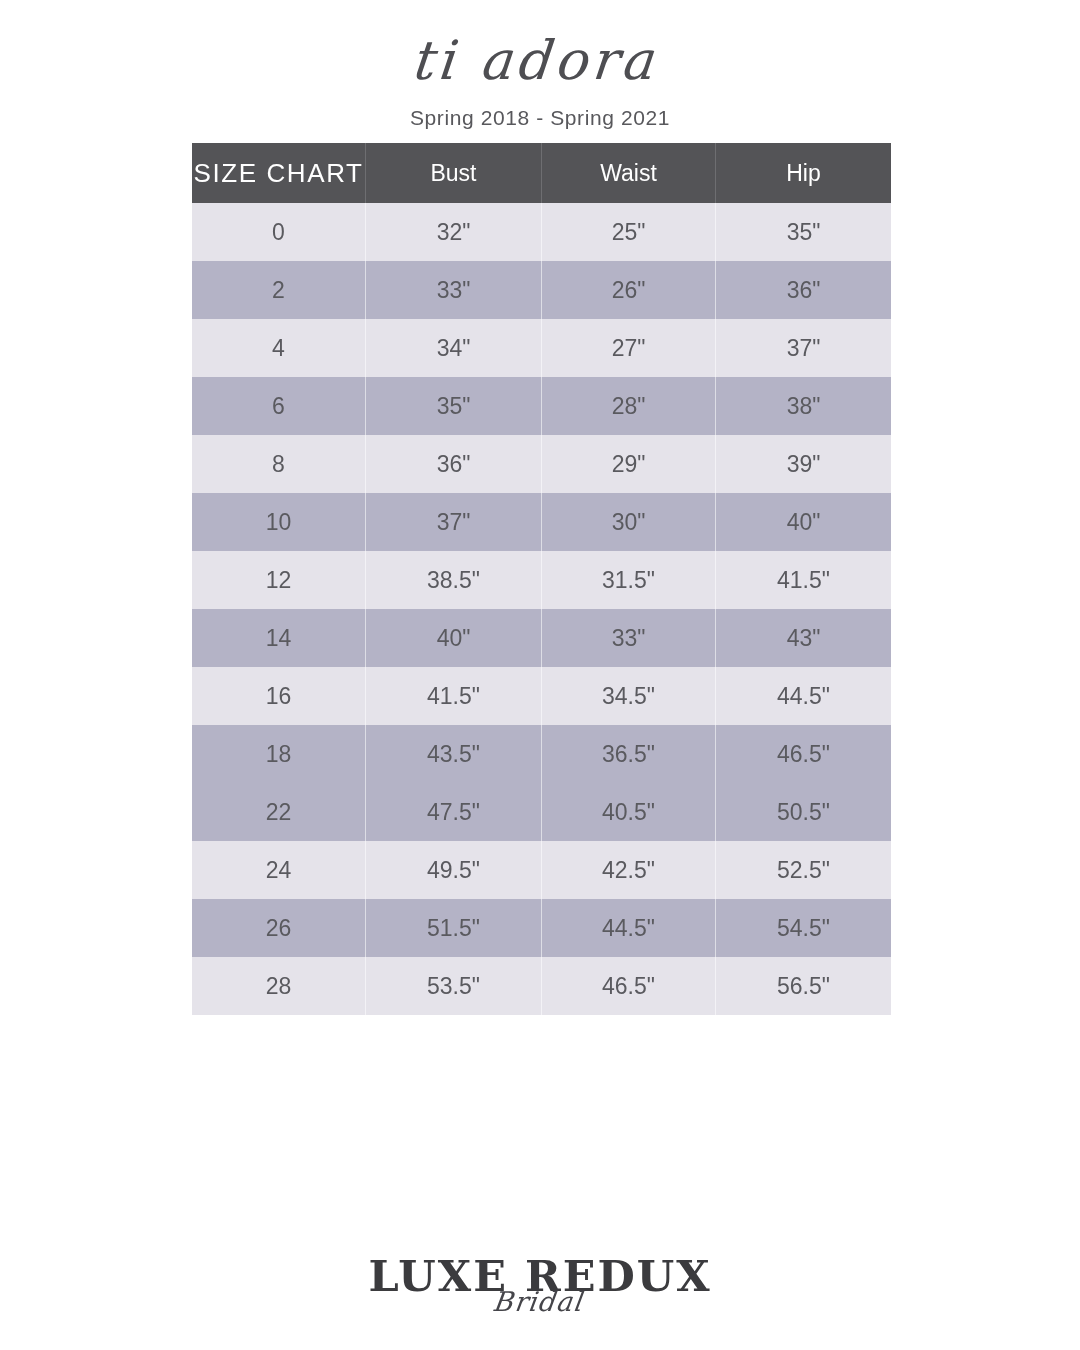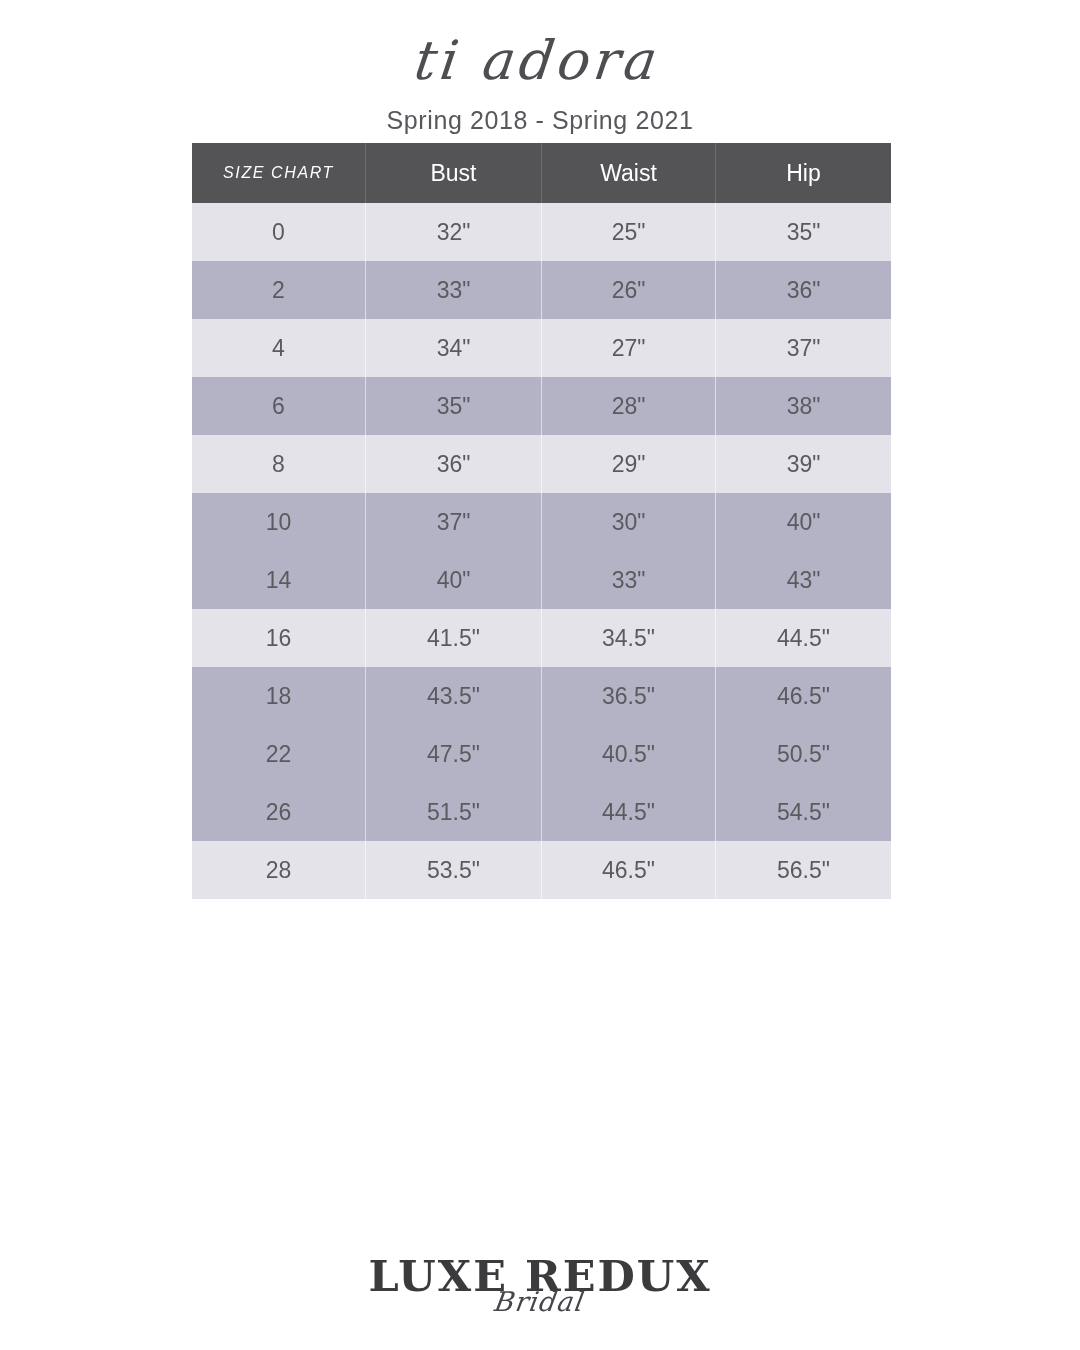--- a/index.html
+++ b/index.html
@@ -31,21 +31,21 @@
     letter-spacing: 4px;
     color: #4e4e52;
     margin: 0;
     padding-top: 30px;
     line-height: 1.15;
     transform: skewX(-8deg);
   }
   .brand-subtitle {
     font-family: "Liberation Sans", sans-serif;
     font-weight: 300;
-    font-size: 25px;
+    font-size: 21px;
     letter-spacing: 0.6px;
     color: #58585c;
     margin: 0;
     padding-top: 14px;
   }
 
   
   .size-chart {
     position: absolute;
     left: 192px;
@@ -64,23 +64,22 @@
   .size-chart thead th {
     height: 60px;
     background: #545457;
     color: #ffffff;
     font-weight: 400;
     font-size: 23px;
     border-right: 1px solid #6e6e71;
   }
   .size-chart thead th:last-child { border-right: none; text-align: center; }
   .size-chart thead th.col-size {
-    font-size: 16px;
+    font-size: 26px;
     letter-spacing: 1.6px;
-    font-style: italic;
   }
   .size-chart tbody td {
     height: 58px;
     font-size: 23px;
     font-weight: 400;
     color: #5a5a5f;
     border-right: 1px solid rgba(255,255,255,0.55);
   }
   .size-chart tbody td:last-child { border-right: none; }
   .size-chart tbody tr.row-light td { background: #e5e3ea; }
@@ -169,20 +168,26 @@
         <td class="col-bust">36"</td>
         <td class="col-waist">29"</td>
         <td class="col-hip">39"</td>
       </tr>
       <tr class="row-dark">
         <td class="col-size">10</td>
         <td class="col-bust">37"</td>
         <td class="col-waist">30"</td>
         <td class="col-hip">40"</td>
       </tr>
+      <tr class="row-light">
+        <td class="col-size">12</td>
+        <td class="col-bust">38.5"</td>
+        <td class="col-waist">31.5"</td>
+        <td class="col-hip">41.5"</td>
+      </tr>
       <tr class="row-dark">
         <td class="col-size">14</td>
         <td class="col-bust">40"</td>
         <td class="col-waist">33"</td>
         <td class="col-hip">43"</td>
       </tr>
       <tr class="row-light">
         <td class="col-size">16</td>
         <td class="col-bust">41.5"</td>
         <td class="col-waist">34.5"</td>
@@ -193,20 +198,26 @@
         <td class="col-bust">43.5"</td>
         <td class="col-waist">36.5"</td>
         <td class="col-hip">46.5"</td>
       </tr>
       <tr class="row-dark">
         <td class="col-size">22</td>
         <td class="col-bust">47.5"</td>
         <td class="col-waist">40.5"</td>
         <td class="col-hip">50.5"</td>
       </tr>
+      <tr class="row-light">
+        <td class="col-size">24</td>
+        <td class="col-bust">49.5"</td>
+        <td class="col-waist">42.5"</td>
+        <td class="col-hip">52.5"</td>
+      </tr>
       <tr class="row-dark">
         <td class="col-size">26</td>
         <td class="col-bust">51.5"</td>
         <td class="col-waist">44.5"</td>
         <td class="col-hip">54.5"</td>
       </tr>
       <tr class="row-light">
         <td class="col-size">28</td>
         <td class="col-bust">53.5"</td>
         <td class="col-waist">46.5"</td>

